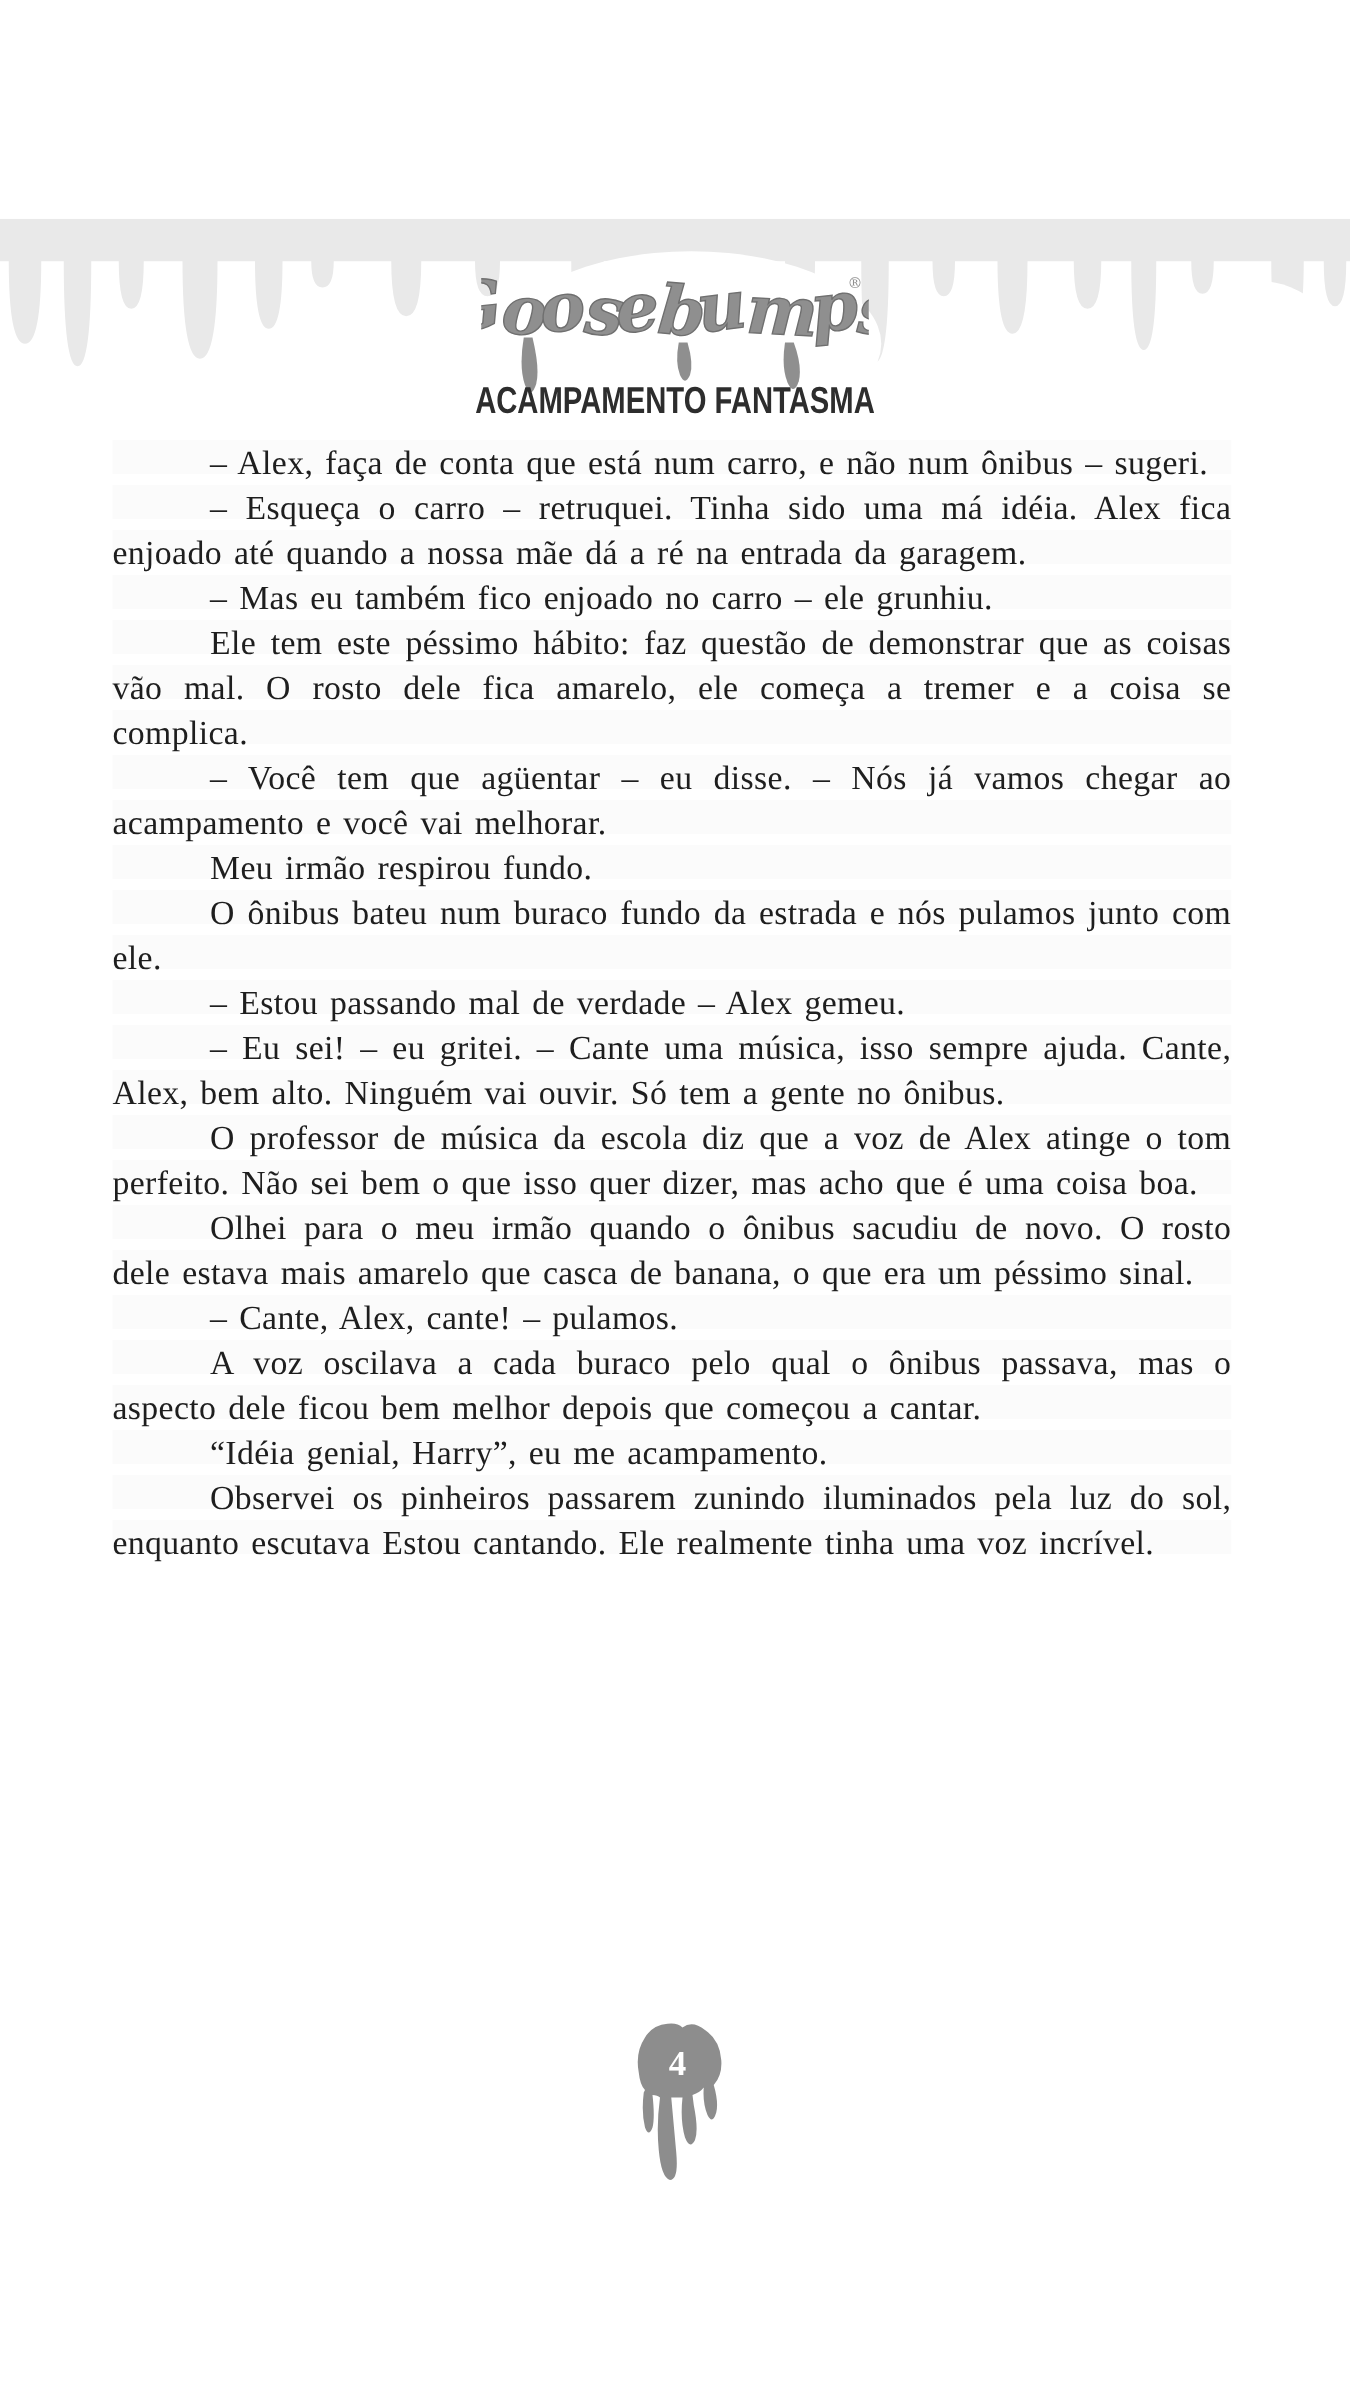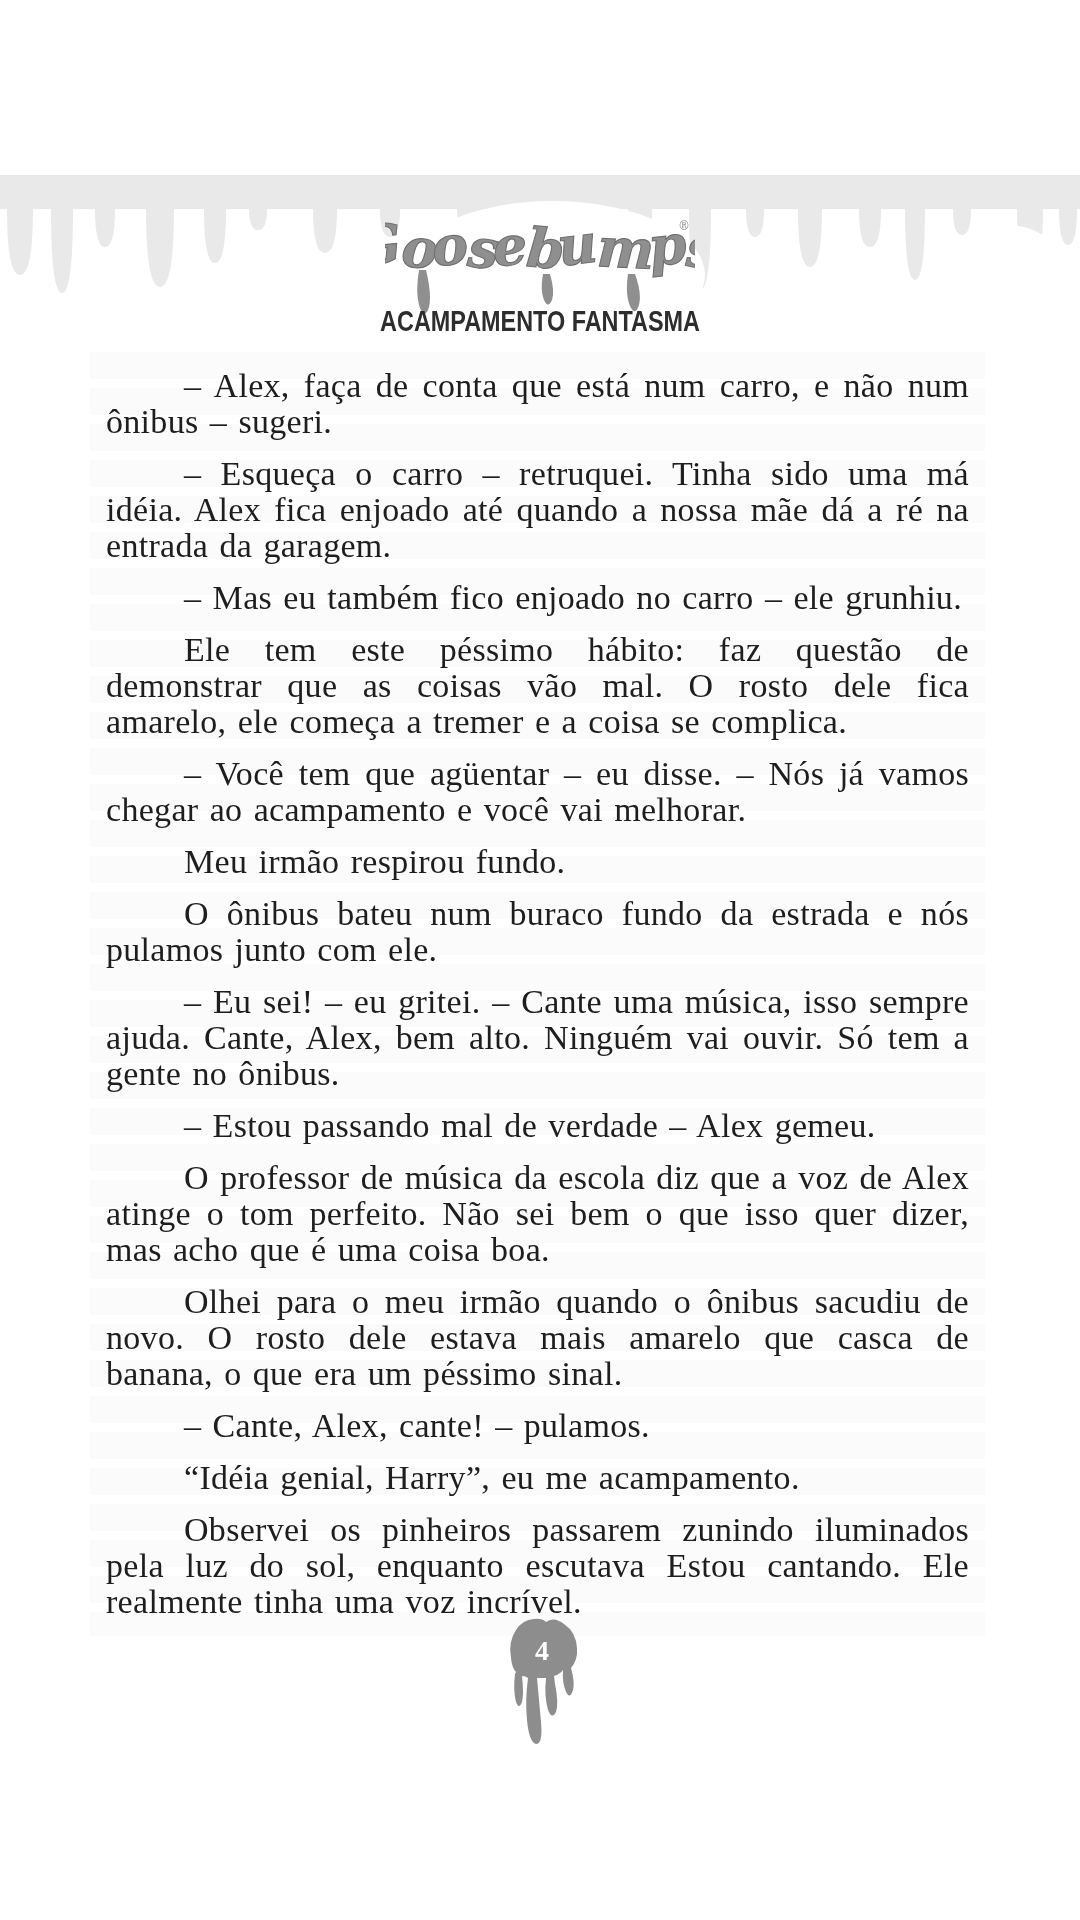--- a/index.html
+++ b/index.html
@@ -46,22 +46,22 @@
     color:var(--title-color);
     transform:scaleX(0.78);
   }
   .body-text{
     position:absolute;left:90px;top:352px;width:895px;
     color:var(--body-text);
     
     background:repeating-linear-gradient(180deg, rgba(0,0,0,0.015) 0 27px, transparent 27px 36px);
   }
   .body-text p{
-    margin:16px;
-    font-size:34px;line-height:36px;
+    margin:0;
+    font-size:27px;line-height:36px;
     text-align:justify;
     text-indent:78px;
     letter-spacing:0.3px;
     word-spacing:2.5px;
   }
   .page-blob{
     position:absolute;left:500px;top:1612px;width:84px;height:140px;display:block;
   }
   .blob-fill{fill:var(--page-blob);}
   .page-num{
@@ -91,25 +91,26 @@
   <div class="chapter-title">ACAMPAMENTO FANTASMA</div>
 
   <div class="body-text">
       <p>– Alex, faça de conta que está num carro, e não num ônibus – sugeri.</p>
       <p>– Esqueça o carro – retruquei. Tinha sido uma má idéia. Alex fica enjoado até quando a nossa mãe dá a ré na entrada da garagem.</p>
       <p>– Mas eu também fico enjoado no carro – ele grunhiu.</p>
       <p>Ele tem este péssimo hábito: faz questão de demonstrar que as coisas vão mal. O rosto dele fica amarelo, ele começa a tremer e a coisa se complica.</p>
       <p>– Você tem que agüentar – eu disse. – Nós já vamos chegar ao acampamento e você vai melhorar.</p>
       <p>Meu irmão respirou fundo.</p>
       <p>O ônibus bateu num buraco fundo da estrada e nós pulamos junto com ele.</p>
+      <p>– Estou passando mal de verdade – Alex gemeu.</p>
       <p>– Eu sei! – eu gritei. – Cante uma música, isso sempre ajuda. Cante, Alex, bem alto. Ninguém vai ouvir. Só tem a gente no ônibus.</p>
-      <p>– Estou passando mal de verdade – Alex gemeu.</p>
       <p>O professor de música da escola diz que a voz de Alex atinge o tom perfeito. Não sei bem o que isso quer dizer, mas acho que é uma coisa boa.</p>
       <p>Olhei para o meu irmão quando o ônibus sacudiu de novo. O rosto dele estava mais amarelo que casca de banana, o que era um péssimo sinal.</p>
       <p>– Cante, Alex, cante! – pulamos.</p>
+      <p>A voz oscilava a cada buraco pelo qual o ônibus passava, mas o aspecto dele ficou bem melhor depois que começou a cantar.</p>
       <p>“Idéia genial, Harry”, eu me acampamento.</p>
       <p>Observei os pinheiros passarem zunindo iluminados pela luz do sol, enquanto escutava Estou cantando. Ele realmente tinha uma voz incrível.</p>
     </div>
 
   <svg class="page-blob" viewBox="0 0 84 140" aria-hidden="true">
     <path class="blob-fill" d="M16,18
       Q8,30 11,46 Q12,56 16,60
       L15,62 Q13,78 16,90 Q19,98 22,90 Q24,82 22,64
       Q26,64 28,66 Q25,88 27,108 Q29,130 36,132 Q43,132 41,110 Q39,88 37,66
       Q42,66 46,66 Q44,84 48,98 Q52,108 56,100 Q59,92 55,72 L54,64

